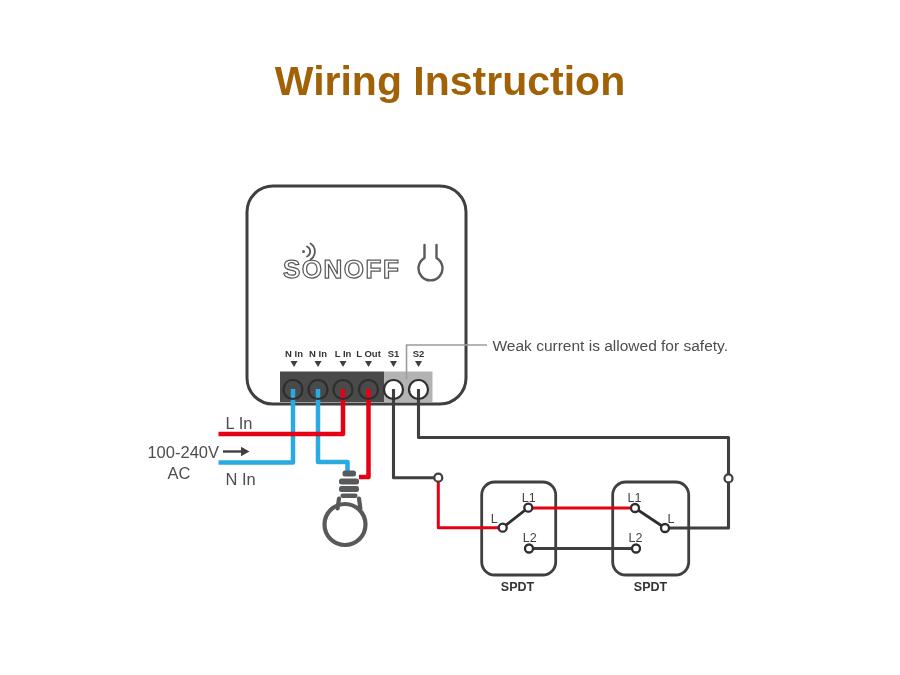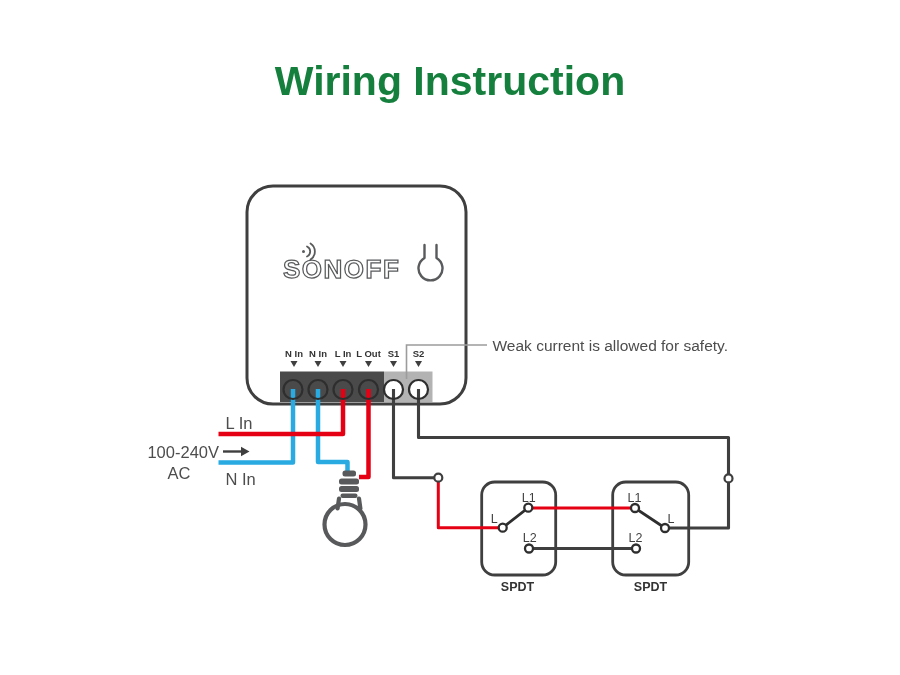--- a/index.html
+++ b/index.html
@@ -1,19 +1,19 @@
 <!DOCTYPE html>
 <html><head>
 <meta charset="utf-8">
 <style>
   html,body{margin:0;padding:0;background:#ffffff;}
   .canvas{position:relative;width:900px;height:675px;background:#ffffff;overflow:hidden;
           font-family:"Liberation Sans",sans-serif;}
   .page-title{position:absolute;top:58px;left:0;width:900px;margin:0;text-align:center;
-              font-size:41px;font-weight:700;color:#15803d;letter-spacing:0px;}
+              font-size:41px;font-weight:700;color:#a16207;letter-spacing:0px;}
   .diagram-svg{position:absolute;left:0;top:0;}
   text{font-family:"Liberation Sans",sans-serif;}
   .t-term{font-size:9.5px;font-weight:700;fill:#333333;}
   .t-annot{font-size:15.5px;fill:#4d4d4d;}
   .t-supply{font-size:16.5px;fill:#4d4d4d;}
   .t-swlbl{font-size:12.5px;fill:#3f3f3f;}
   .t-spdt{font-size:12.5px;font-weight:700;fill:#333333;}
   .t-logo{font-size:26px;font-weight:700;letter-spacing:1.5px;fill:none;stroke:#595a5c;stroke-width:1.25px;}
 </style>
 </head>

